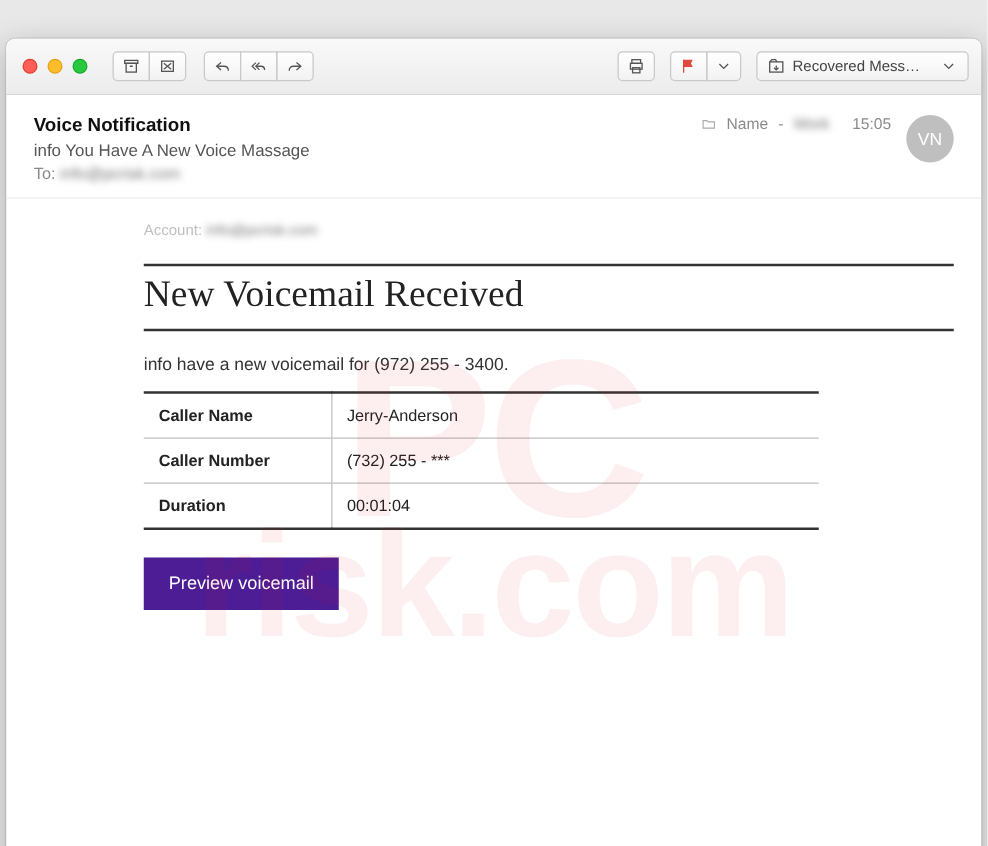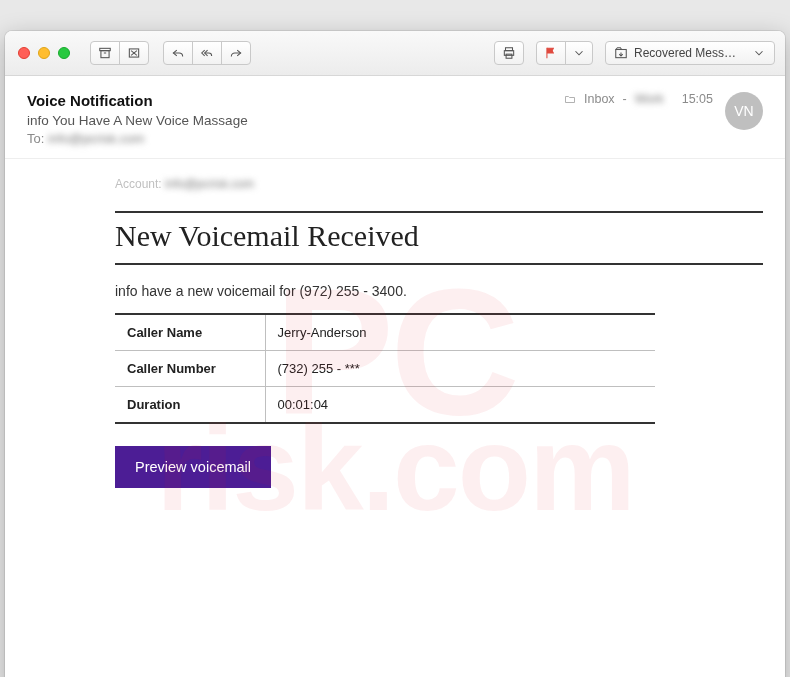--- a/index.html
+++ b/index.html
@@ -225,21 +225,21 @@
         <div class="subject">info You Have A New Voice Massage</div>
         <div class="to-line">
           <span class="lbl">To:</span>
           <span class="blur">info@pcrisk.com</span>
         </div>
       </div>
       <div class="meta">
         <svg class="ico" viewBox="0 0 24 24">
             <path d="M3 7h6l2 2h10v10H3z"></path>
           </svg>
-        <span>Inbox</span>
+        <span>Name</span>
         <span> - </span>
         <span class="blur">Work</span>
         <span style="margin-left:10px">15:05</span>
       </div>
       <div class="avatar">
         <span>VN</span>
       </div>
     </div>
   </div>
 

